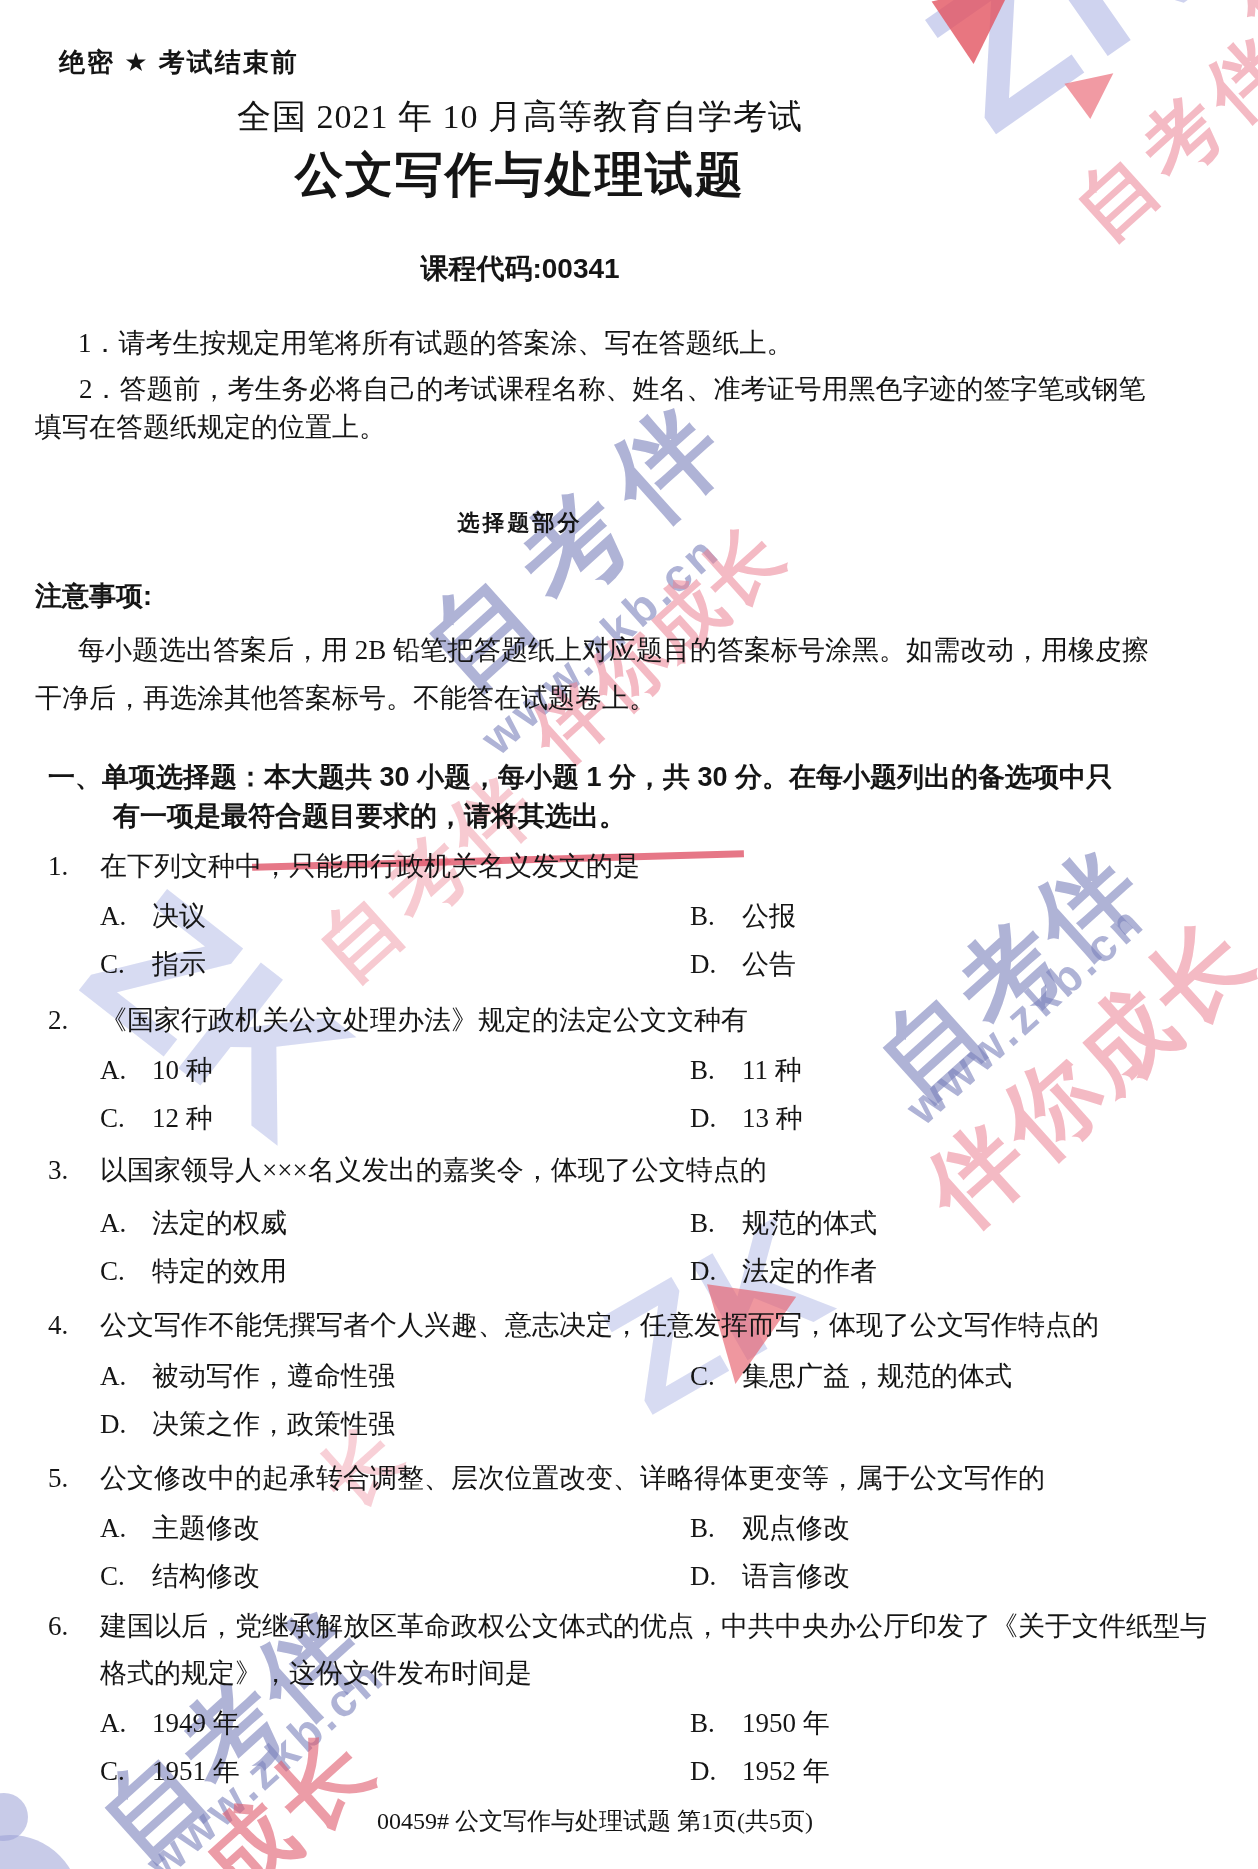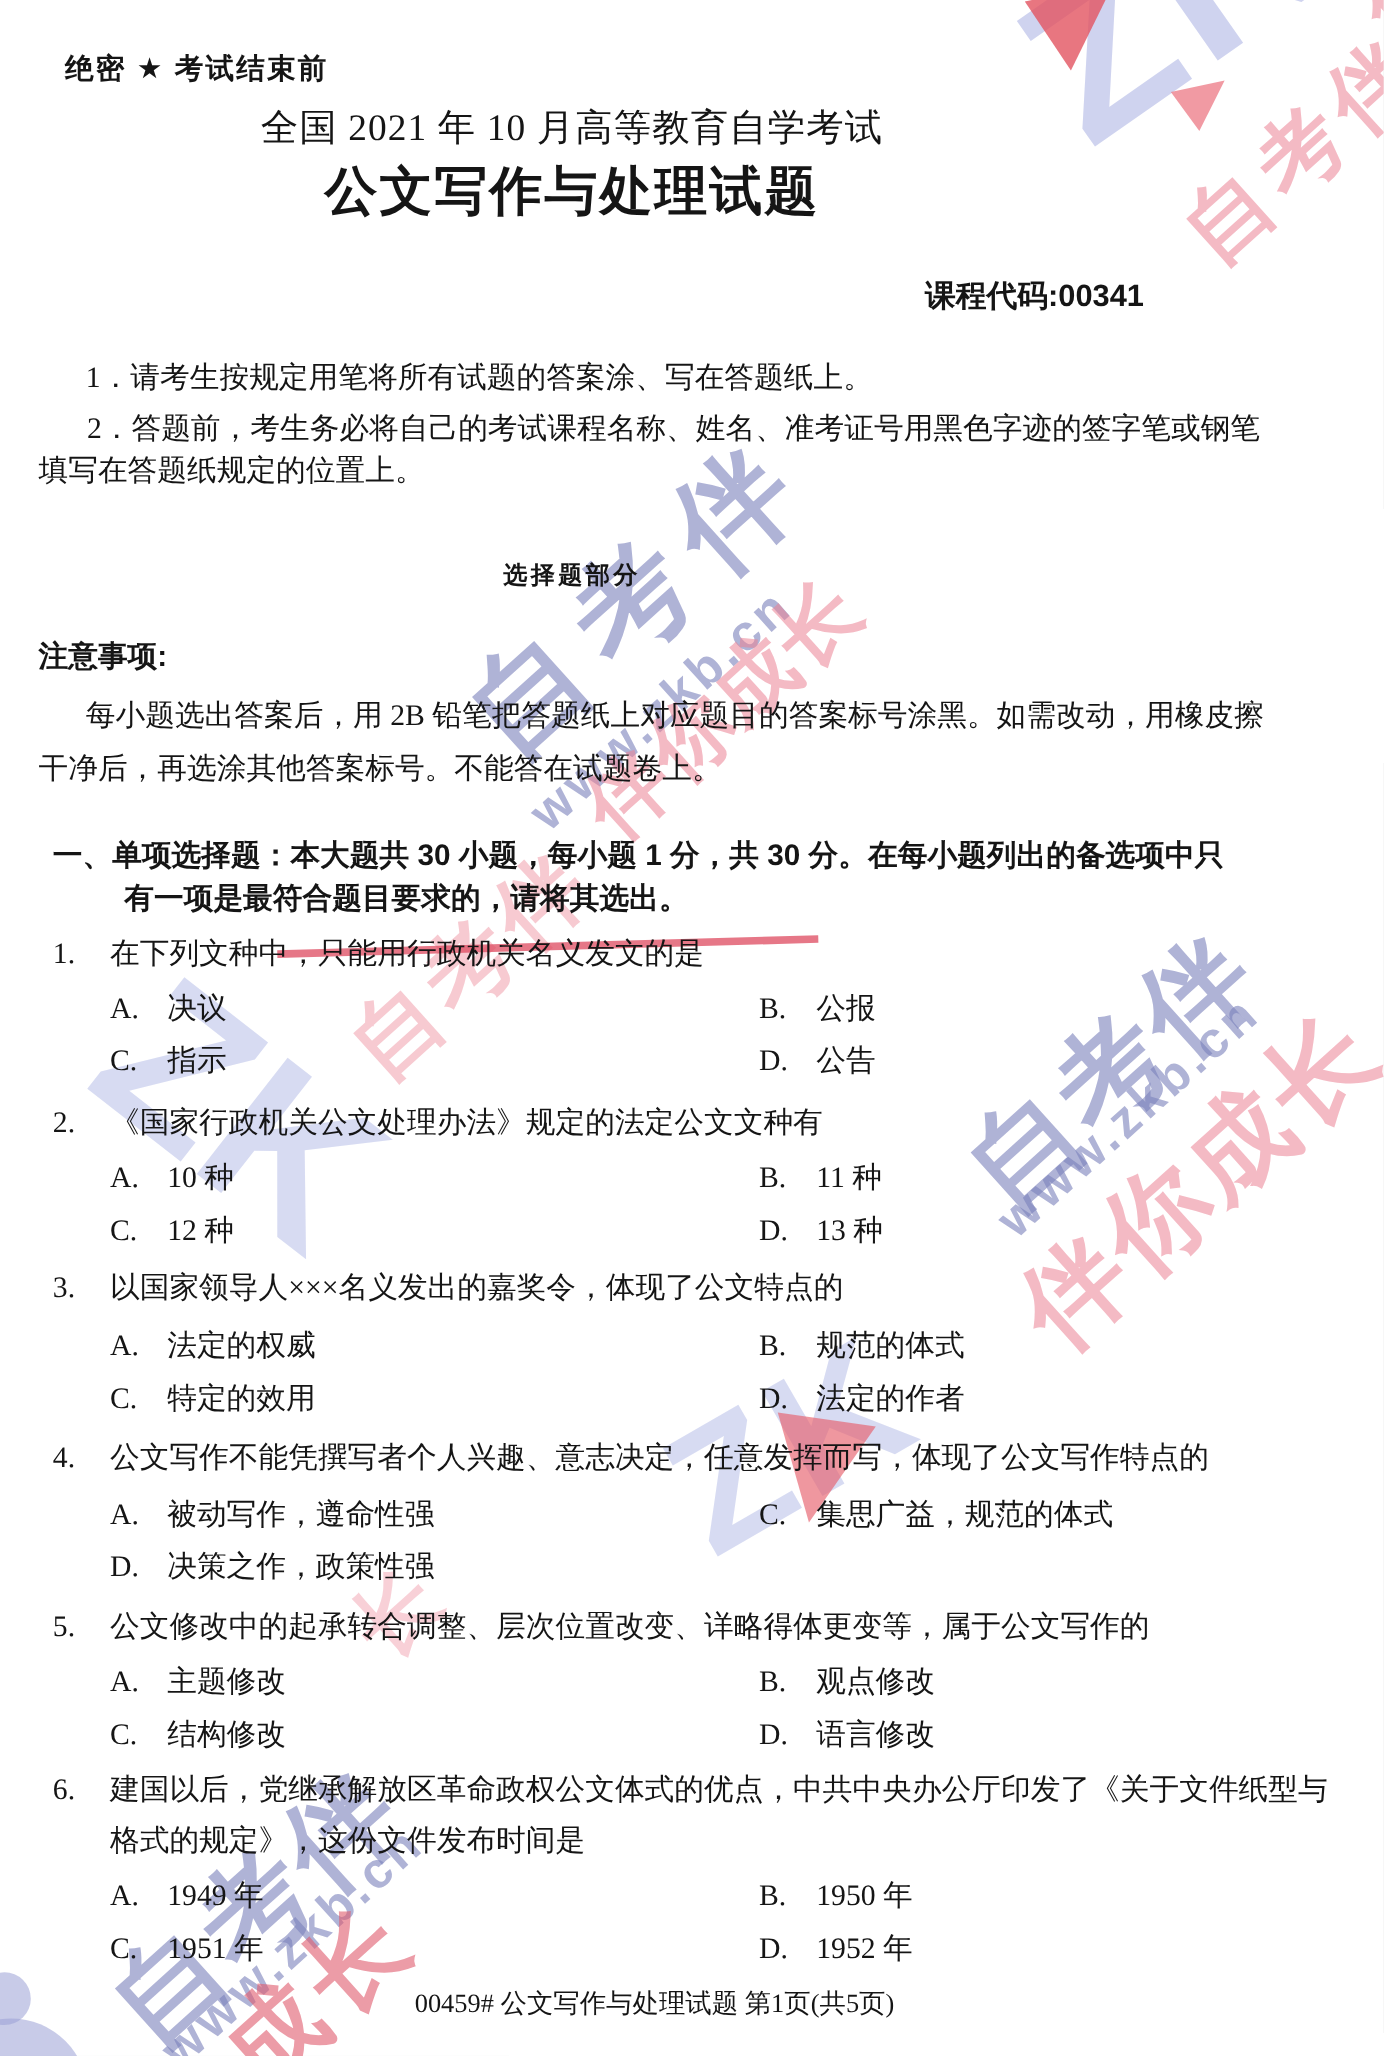--- a/index.html
+++ b/index.html
@@ -21,21 +21,21 @@
   .wm-blob   { position:absolute; z-index:1; background:rgba(154,161,214,0.55); border-radius:50%; }
   .wm-wedge  { position:absolute; z-index:1; width:0; height:0; }
   .wm-line   { position:absolute; z-index:1; background:rgba(221,73,95,0.75); }
   
   .c { position:absolute; z-index:2; }
   .hei { font-family:"Liberation Sans","DejaVu Sans",sans-serif; font-weight:700; }
   .center-col { left:0; width:1040px; text-align:center; }
   .classification { left:35px; top:45px; font-size:26px; letter-spacing:2px;margin-left:24px; }
   .exam-title  { top:95px;  font-size:34px; line-height:44px; letter-spacing:1px; }
   .paper-title { top:146px; font-size:48px; line-height:58px; letter-spacing:2px; }
-  .course-code { top:250px; font-size:28px;text-align:right; }
+  .course-code { top:250px; font-size:28px; }
   .notice-1 { left:78px; top:325px; font-size:27px;text-align:right; }
   .notice-2 { left:35px; top:370px; width:1122px; font-size:27px; line-height:38px; text-indent:44px; }
   .section-title { top:508px; font-size:22px; letter-spacing:3px; }
   .notes-label { left:35px; top:578px; font-size:27px; }
   .notes-body  { left:35px; top:626px; width:1122px; font-size:27px; line-height:48px; text-indent:43px; }
   .part-heading { left:35px; top:758px; width:1105px; font-size:27px; line-height:39px;
                   padding-left:78px; text-indent:-65px; box-sizing:border-box; }
   .question { left:48px; width:1165px; display:flex; font-size:27px; line-height:47px; }
   .q-num { flex:0 0 52px; width:52px; }
   .q-stem { flex:1 1 auto; }

